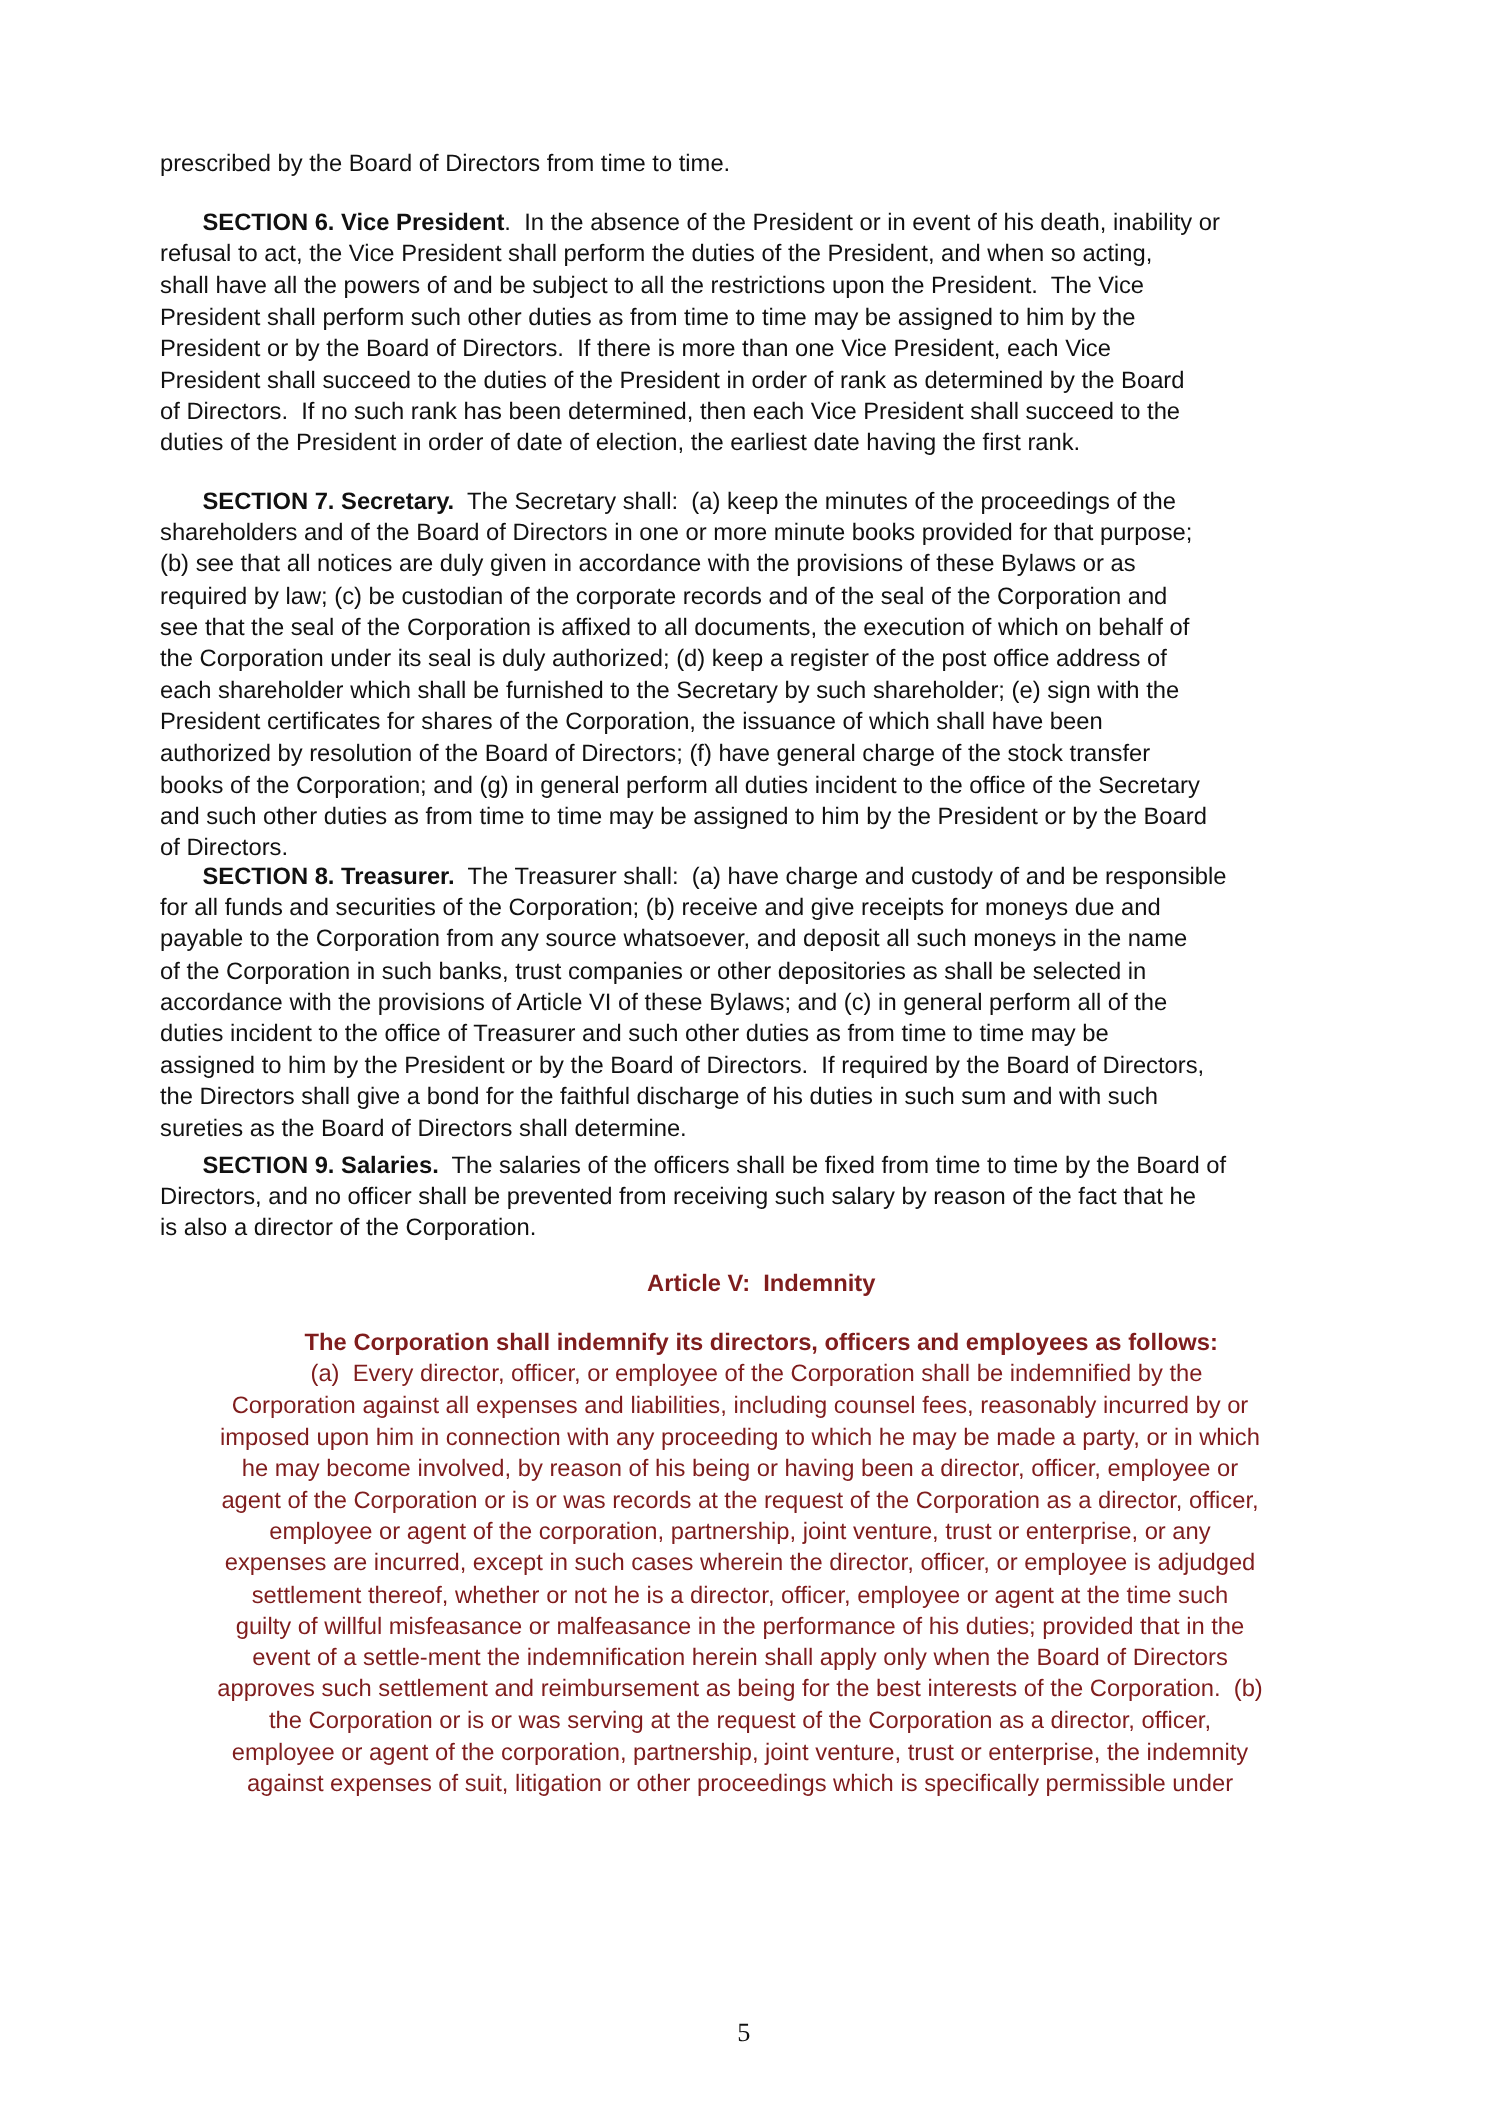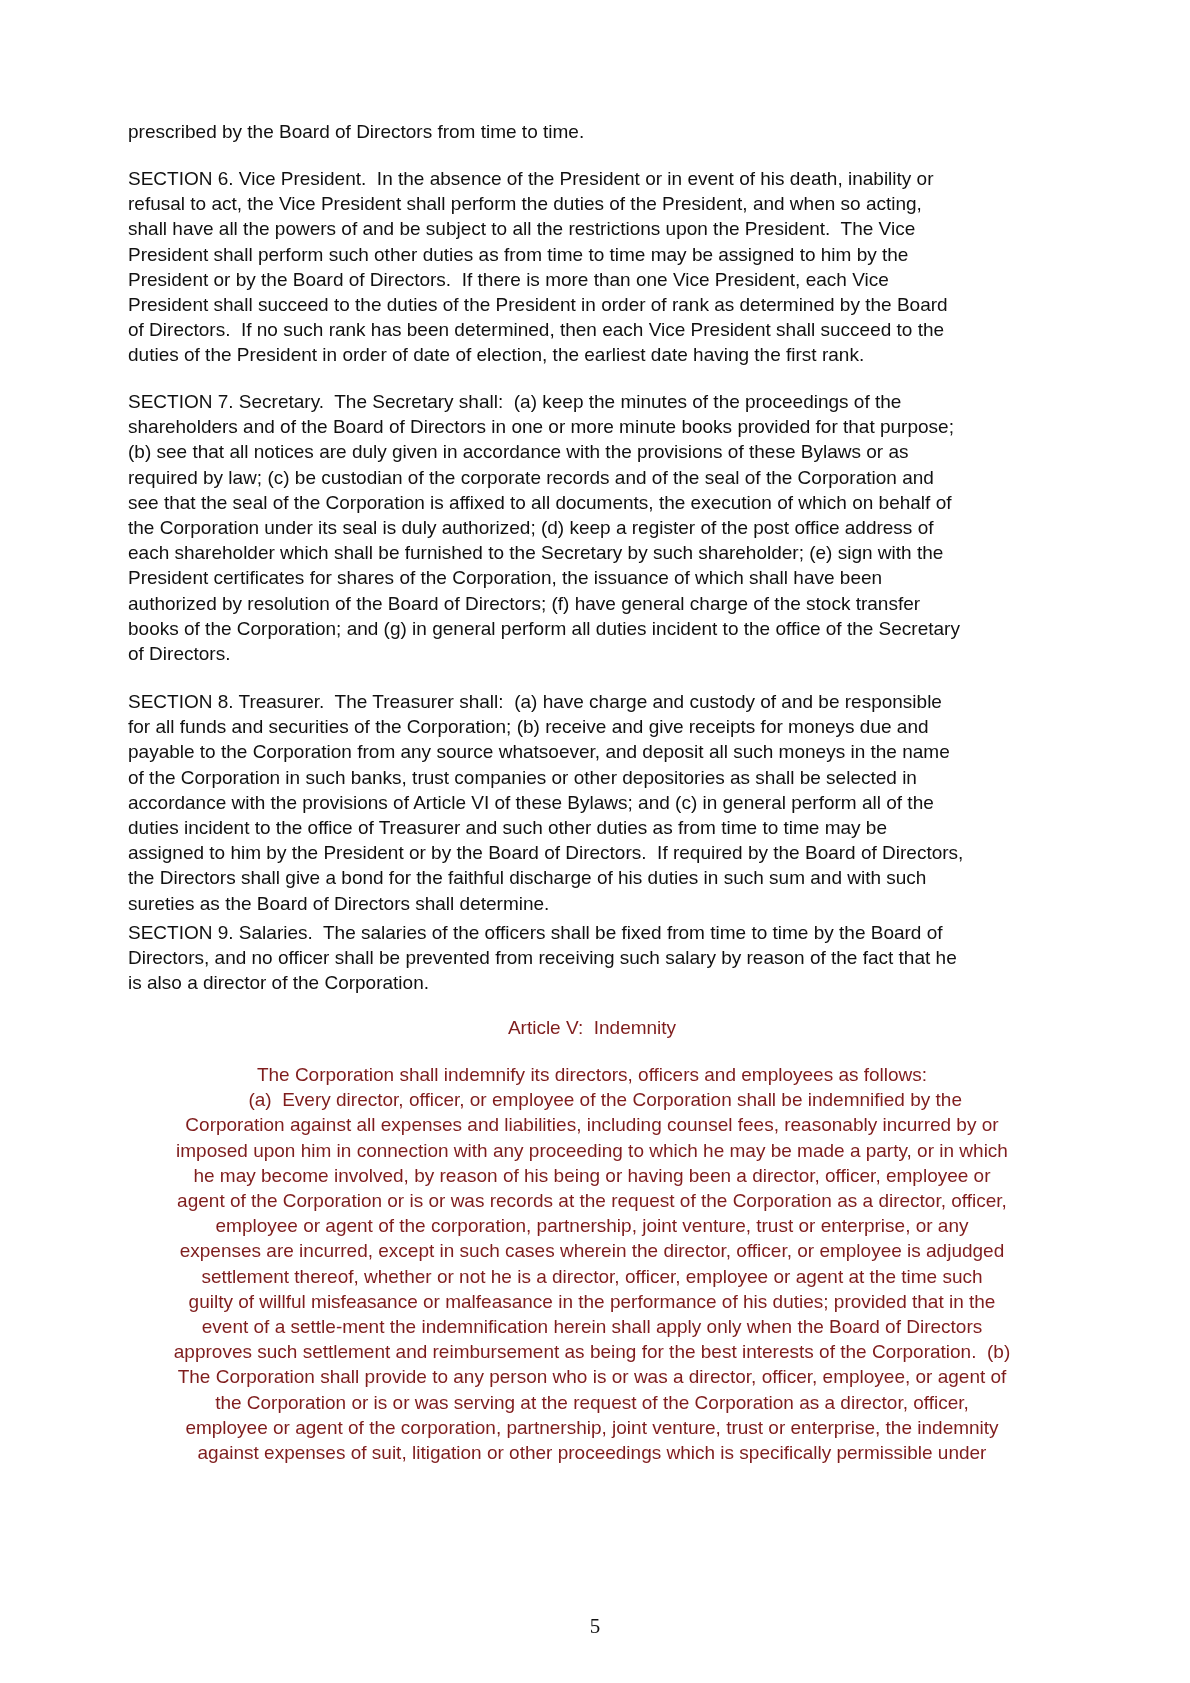--- a/index.html
+++ b/index.html
@@ -7,21 +7,21 @@
   .page {
     position: absolute; left: 0; top: 0; width: 1190px; height: 1558px;
     background: #ffffff; color: #000000;
   }
   .text-block {
     position: absolute; left: 128px; width: 960px;
     font-family: "Liberation Sans", sans-serif;
     font-size: 19px; line-height: 25.2px; color: #111111;
   }
   .line { display: block; white-space: nowrap; }
-  .b { font-weight: normal; }
+  .b { font-weight: bold; margin-left: 34px; }
   .centered-block {
     position: absolute; left: 122px; width: 940px;
     font-family: "Liberation Sans", sans-serif;
     font-size: 19px; line-height: 25.2px; color: #7f1d1d;
     text-align: center;
   }
   .page-number {
     position: absolute; left: 0; width: 1190px; top: 1614px; text-align: center;
     font-family: "Liberation Serif", serif; font-size: 21px; color: #111111;
   }
@@ -50,20 +50,21 @@
     <span class="line"><span class="b">SECTION 7. Secretary.</span><span style="white-space:pre">  The Secretary shall:  (a) keep the minutes of the proceedings of the</span></span>
     <span class="line">shareholders and of the Board of Directors in one or more minute books provided for that purpose;</span>
     <span class="line">(b) see that all notices are duly given in accordance with the provisions of these Bylaws or as</span>
     <span class="line">required by law; (c) be custodian of the corporate records and of the seal of the Corporation and</span>
     <span class="line">see that the seal of the Corporation is affixed to all documents, the execution of which on behalf of</span>
     <span class="line">the Corporation under its seal is duly authorized; (d) keep a register of the post office address of</span>
     <span class="line">each shareholder which shall be furnished to the Secretary by such shareholder; (e) sign with the</span>
     <span class="line">President certificates for shares of the Corporation, the issuance of which shall have been</span>
     <span class="line">authorized by resolution of the Board of Directors; (f) have general charge of the stock transfer</span>
     <span class="line">books of the Corporation; and (g) in general perform all duties incident to the office of the Secretary</span>
+    <span class="line">and such other duties as from time to time may be assigned to him by the President or by the Board</span>
     <span class="line">of Directors.</span>
   </div>
 
   <div class="text-block" style="top:689px;">
     <span class="line"><span class="b">SECTION 8. Treasurer.</span><span style="white-space:pre">  The Treasurer shall:  (a) have charge and custody of and be responsible</span></span>
     <span class="line">for all funds and securities of the Corporation; (b) receive and give receipts for moneys due and</span>
     <span class="line">payable to the Corporation from any source whatsoever, and deposit all such moneys in the name</span>
     <span class="line">of the Corporation in such banks, trust companies or other depositories as shall be selected in</span>
     <span class="line">accordance with the provisions of Article VI of these Bylaws; and (c) in general perform all of the</span>
     <span class="line">duties incident to the office of Treasurer and such other duties as from time to time may be</span>
@@ -88,21 +89,20 @@
     <span class="line">Corporation against all expenses and liabilities, including counsel fees, reasonably incurred by or</span>
     <span class="line">imposed upon him in connection with any proceeding to which he may be made a party, or in which</span>
     <span class="line">he may become involved, by reason of his being or having been a director, officer, employee or</span>
     <span class="line">agent of the Corporation or is or was records at the request of the Corporation as a director, officer,</span>
     <span class="line">employee or agent of the corporation, partnership, joint venture, trust or enterprise, or any</span>
     <span class="line">expenses are incurred, except in such cases wherein the director, officer, or employee is adjudged</span>
     <span class="line">settlement thereof, whether or not he is a director, officer, employee or agent at the time such</span>
     <span class="line">guilty of willful misfeasance or malfeasance in the performance of his duties; provided that in the</span>
     <span class="line">event of a settle-ment the indemnification herein shall apply only when the Board of Directors</span>
     <span class="line" style="white-space:pre">approves such settlement and reimbursement as being for the best interests of the Corporation.  (b)</span>
-    <span class="line">The Corporation shall provide to any person who is or was a director, officer, employee, or agent of</span>
     <span class="line">the Corporation or is or was serving at the request of the Corporation as a director, officer,</span>
     <span class="line">employee or agent of the corporation, partnership, joint venture, trust or enterprise, the indemnity</span>
     <span class="line">against expenses of suit, litigation or other proceedings which is specifically permissible under</span>
   </div>
 
   <div class="page-number">5</div>
 
 </div>
 
 </body></html>

